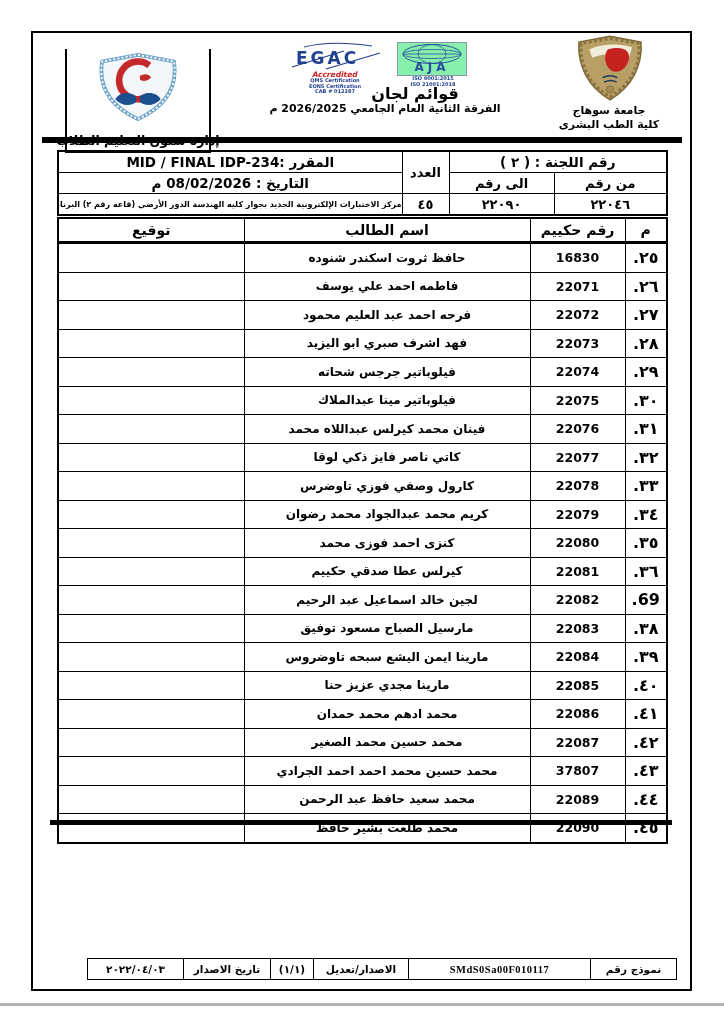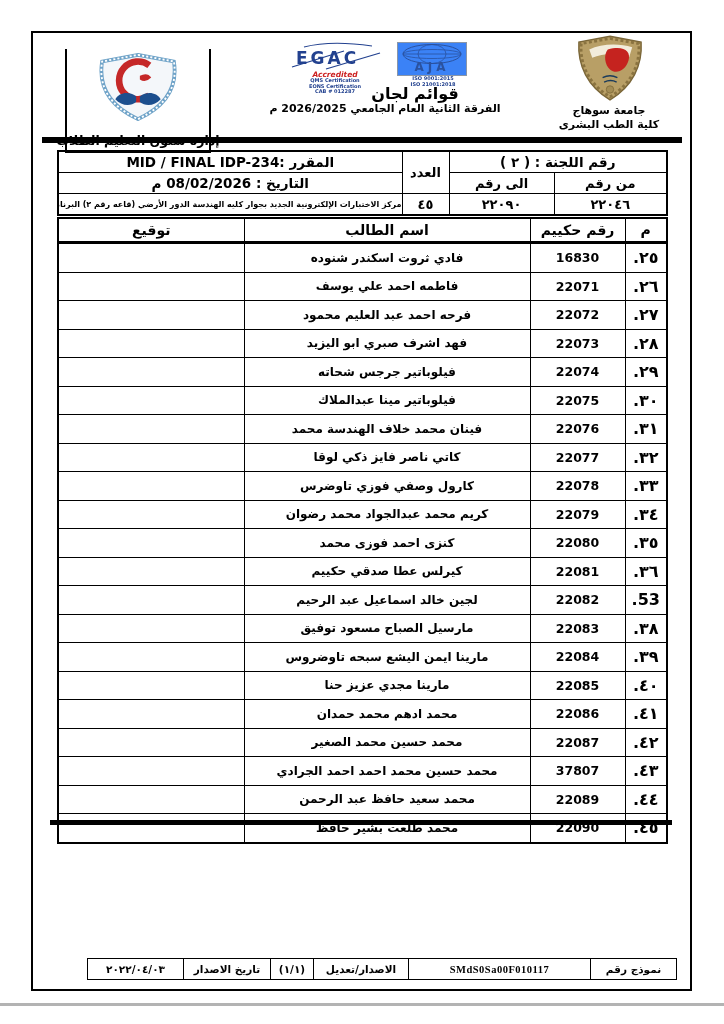--- a/index.html
+++ b/index.html
@@ -12,21 +12,21 @@
   .page-frame{left:31px;top:31px;width:661px;height:960px;border:2px solid #000;box-sizing:border-box;}
   
   .left-box{left:65px;top:49px;width:146px;height:104px;border:2px solid #000;border-top:none;
     box-sizing:border-box;display:flex;flex-direction:column;align-items:center;justify-content:space-between;padding:4px 2px 3px;}
   .left-caption{font-size:12.5px;font-weight:bold;white-space:nowrap;}
   
   .egac{left:284px;top:42px;width:102px;text-align:center;}
   .egac-accredited{color:#cc2020;font-weight:bold;font-size:7.5px;font-style:italic;line-height:7px;margin-top:-3px;}
   .egac-line{color:#22418f;font-weight:bold;font-size:5px;line-height:5.6px;white-space:nowrap;}
   .aja{left:397px;top:42px;width:72px;text-align:center;}
-  .aja-box{width:70px;height:34px;border:1.5px solid #8a96a8;box-sizing:border-box;background:#3b82f6;}
+  .aja-box{width:70px;height:34px;border:1.5px solid #8a96a8;box-sizing:border-box;background:#86efac;}
   .aja-line{color:#22418f;font-weight:bold;font-size:5px;line-height:5.8px;white-space:nowrap;}
   
   .doc-title{left:215px;top:84px;width:400px;text-align:center;font-size:16px;font-weight:bold;direction:rtl;}
   .doc-subtitle{left:135px;top:102px;width:500px;text-align:center;font-size:11px;font-weight:bold;direction:rtl;white-space:nowrap;}
   
   .uni-emblem{left:573px;top:34px;}
   .uni-caption{left:551px;top:104px;width:116px;text-align:center;font-size:11px;font-weight:bold;line-height:13.5px;direction:rtl;}
   
   .rule1{left:42px;top:137px;width:640px;height:6px;background:#000;}
   .rule2{left:50px;top:820px;width:622px;height:5px;background:#000;}
@@ -152,21 +152,21 @@
       <th>رقم حكييم</th>
       <th>اسم الطالب</th>
       <th>توقيع</th>
     </tr>
   </thead>
   <tbody>
 
   <tr>
         <td class="c-no">٢٥.</td>
         <td class="c-seat">16830</td>
-        <td class="c-name">فادي ثروت اسكندر شنوده</td>
+        <td class="c-name">حافظ ثروت اسكندر شنوده</td>
         <td class="c-sign"></td>
       </tr>
       <tr>
         <td class="c-no">٢٦.</td>
         <td class="c-seat">22071</td>
         <td class="c-name">فاطمه احمد علي يوسف</td>
         <td class="c-sign"></td>
       </tr>
       <tr>
         <td class="c-no">٢٧.</td>
@@ -188,21 +188,21 @@
       </tr>
       <tr>
         <td class="c-no">٣٠.</td>
         <td class="c-seat">22075</td>
         <td class="c-name">فيلوباتير مينا عبدالملاك</td>
         <td class="c-sign"></td>
       </tr>
       <tr>
         <td class="c-no">٣١.</td>
         <td class="c-seat">22076</td>
-        <td class="c-name">فينان محمد خلاف الهندسة محمد</td>
+        <td class="c-name">فينان محمد كيرلس عبداللاه محمد</td>
         <td class="c-sign"></td>
       </tr>
       <tr>
         <td class="c-no">٣٢.</td>
         <td class="c-seat">22077</td>
         <td class="c-name">كاتي ناصر فايز ذكي لوقا</td>
         <td class="c-sign"></td>
       </tr>
       <tr>
         <td class="c-no">٣٣.</td>
@@ -222,21 +222,21 @@
         <td class="c-name">كنزى احمد  فوزى محمد</td>
         <td class="c-sign"></td>
       </tr>
       <tr>
         <td class="c-no">٣٦.</td>
         <td class="c-seat">22081</td>
         <td class="c-name">كيرلس عطا صدقي حكييم</td>
         <td class="c-sign"></td>
       </tr>
       <tr>
-        <td class="c-no">53.</td>
+        <td class="c-no">69.</td>
         <td class="c-seat">22082</td>
         <td class="c-name">لجين خالد اسماعيل عبد الرحيم</td>
         <td class="c-sign"></td>
       </tr>
       <tr>
         <td class="c-no">٣٨.</td>
         <td class="c-seat">22083</td>
         <td class="c-name">مارسيل الصباح مسعود  توفيق</td>
         <td class="c-sign"></td>
       </tr>

